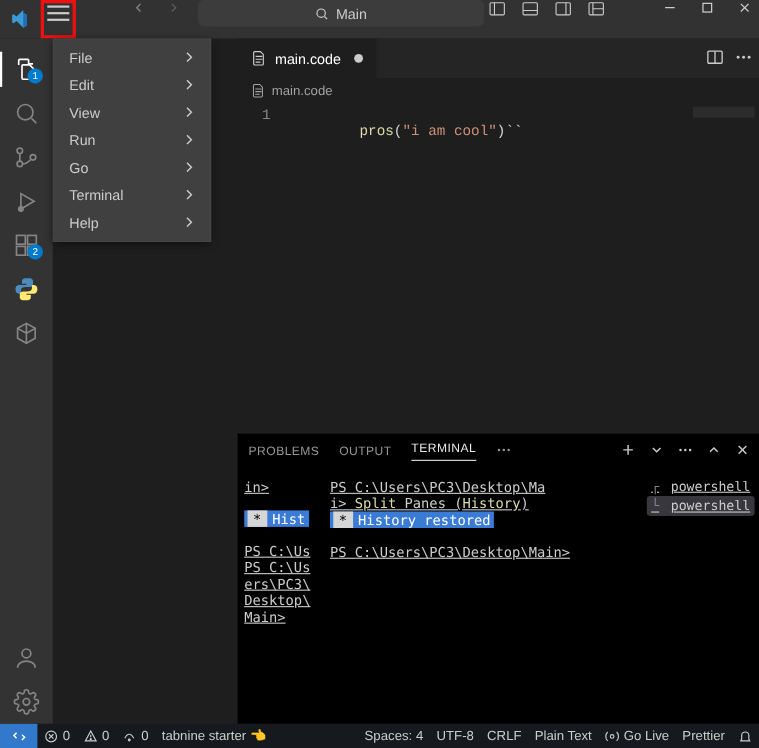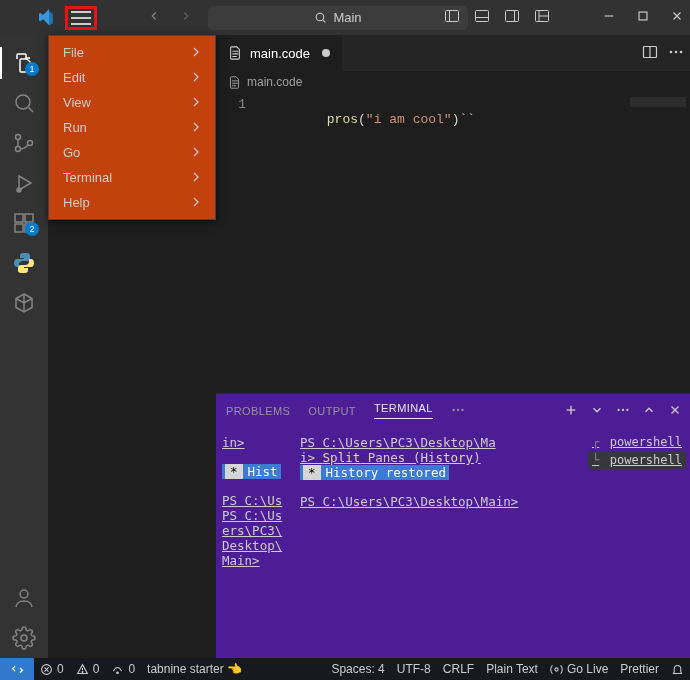--- a/index.html
+++ b/index.html
@@ -10,23 +10,22 @@
     background: #1e1e1e;
     color: #cccccc;
     position: relative;
   }
 
   
   .titlebar {
     height: 35px;
     background: #323233;
     display: flex;
-    align-items: center;
     position: relative;
-    -webkit-user-select: none; user-select: none; padding-left: 28px;
+    -webkit-user-select: none; user-select: none;
   }
   .titlebar .logo {
     width: 35px; height: 35px;
     display: flex; align-items: center; justify-content: center;
   }
   .titlebar .logo svg { width: 18px; height: 18px; }
   .hamburger-wrap {
     border: 3px solid #e11;
     padding: 2px 3px;
     margin-left: 2px;
@@ -79,22 +78,22 @@
     position: absolute; bottom: 7px; right: 9px;
     background: #007acc; color: #fff;
     border-radius: 10px; font-size: 9px;
     min-width: 14px; height: 14px; line-height: 14px; text-align: center;
     padding: 0 3px;
   }
 
   
   .hamburger-menu {
     position: absolute; left: 48px; top: 35px;
-    width: 168px;
-    background: #c2410c;
+    width: 144px;
+    background: #404040;
     border: 1px solid #454545;
     box-shadow: 0 2px 8px rgba(0,0,0,0.6);
     padding: 4px 0;
     z-index: 50;
   }
   .hamburger-menu .menu-item {
     display: flex; align-items: center; justify-content: space-between;
     padding: 5px 14px;
     color: #ccc; font-size: 13px;
   }
@@ -136,21 +135,21 @@
   .tok-fn { color: #dcdcaa; }
   .tok-str { color: #ce9178; }
 
   .minimap {
     position: absolute; right: 4px; top: 4px; width: 56px; height: 10px;
     background: #3a3a3a; opacity: .5;
   }
 
   
   .panel {
-    height: 265px; background: #4c1d95; display: flex; flex-direction: column;
+    height: 265px; background: #000000; display: flex; flex-direction: column;
     border-top: 1px solid #2b2b2b;
   }
   .panel-tabs {
     height: 33px; display: flex; align-items: center; padding: 0 10px;
     gap: 18px; font-size: 11px; color: #969696; position: relative;
   }
   .panel-tabs .ptab { letter-spacing: 0.4px; }
   .panel-tabs .ptab.active { color: #e7e7e7; border-bottom: 1px solid #e7e7e7; padding-bottom: 4px;}
   .panel-tabs .ptab-more svg { width: 14px; height: 14px; }
   .panel-actions { position: absolute; right: 8px; display: flex; gap: 12px; color: #ccc; align-items: center;}

